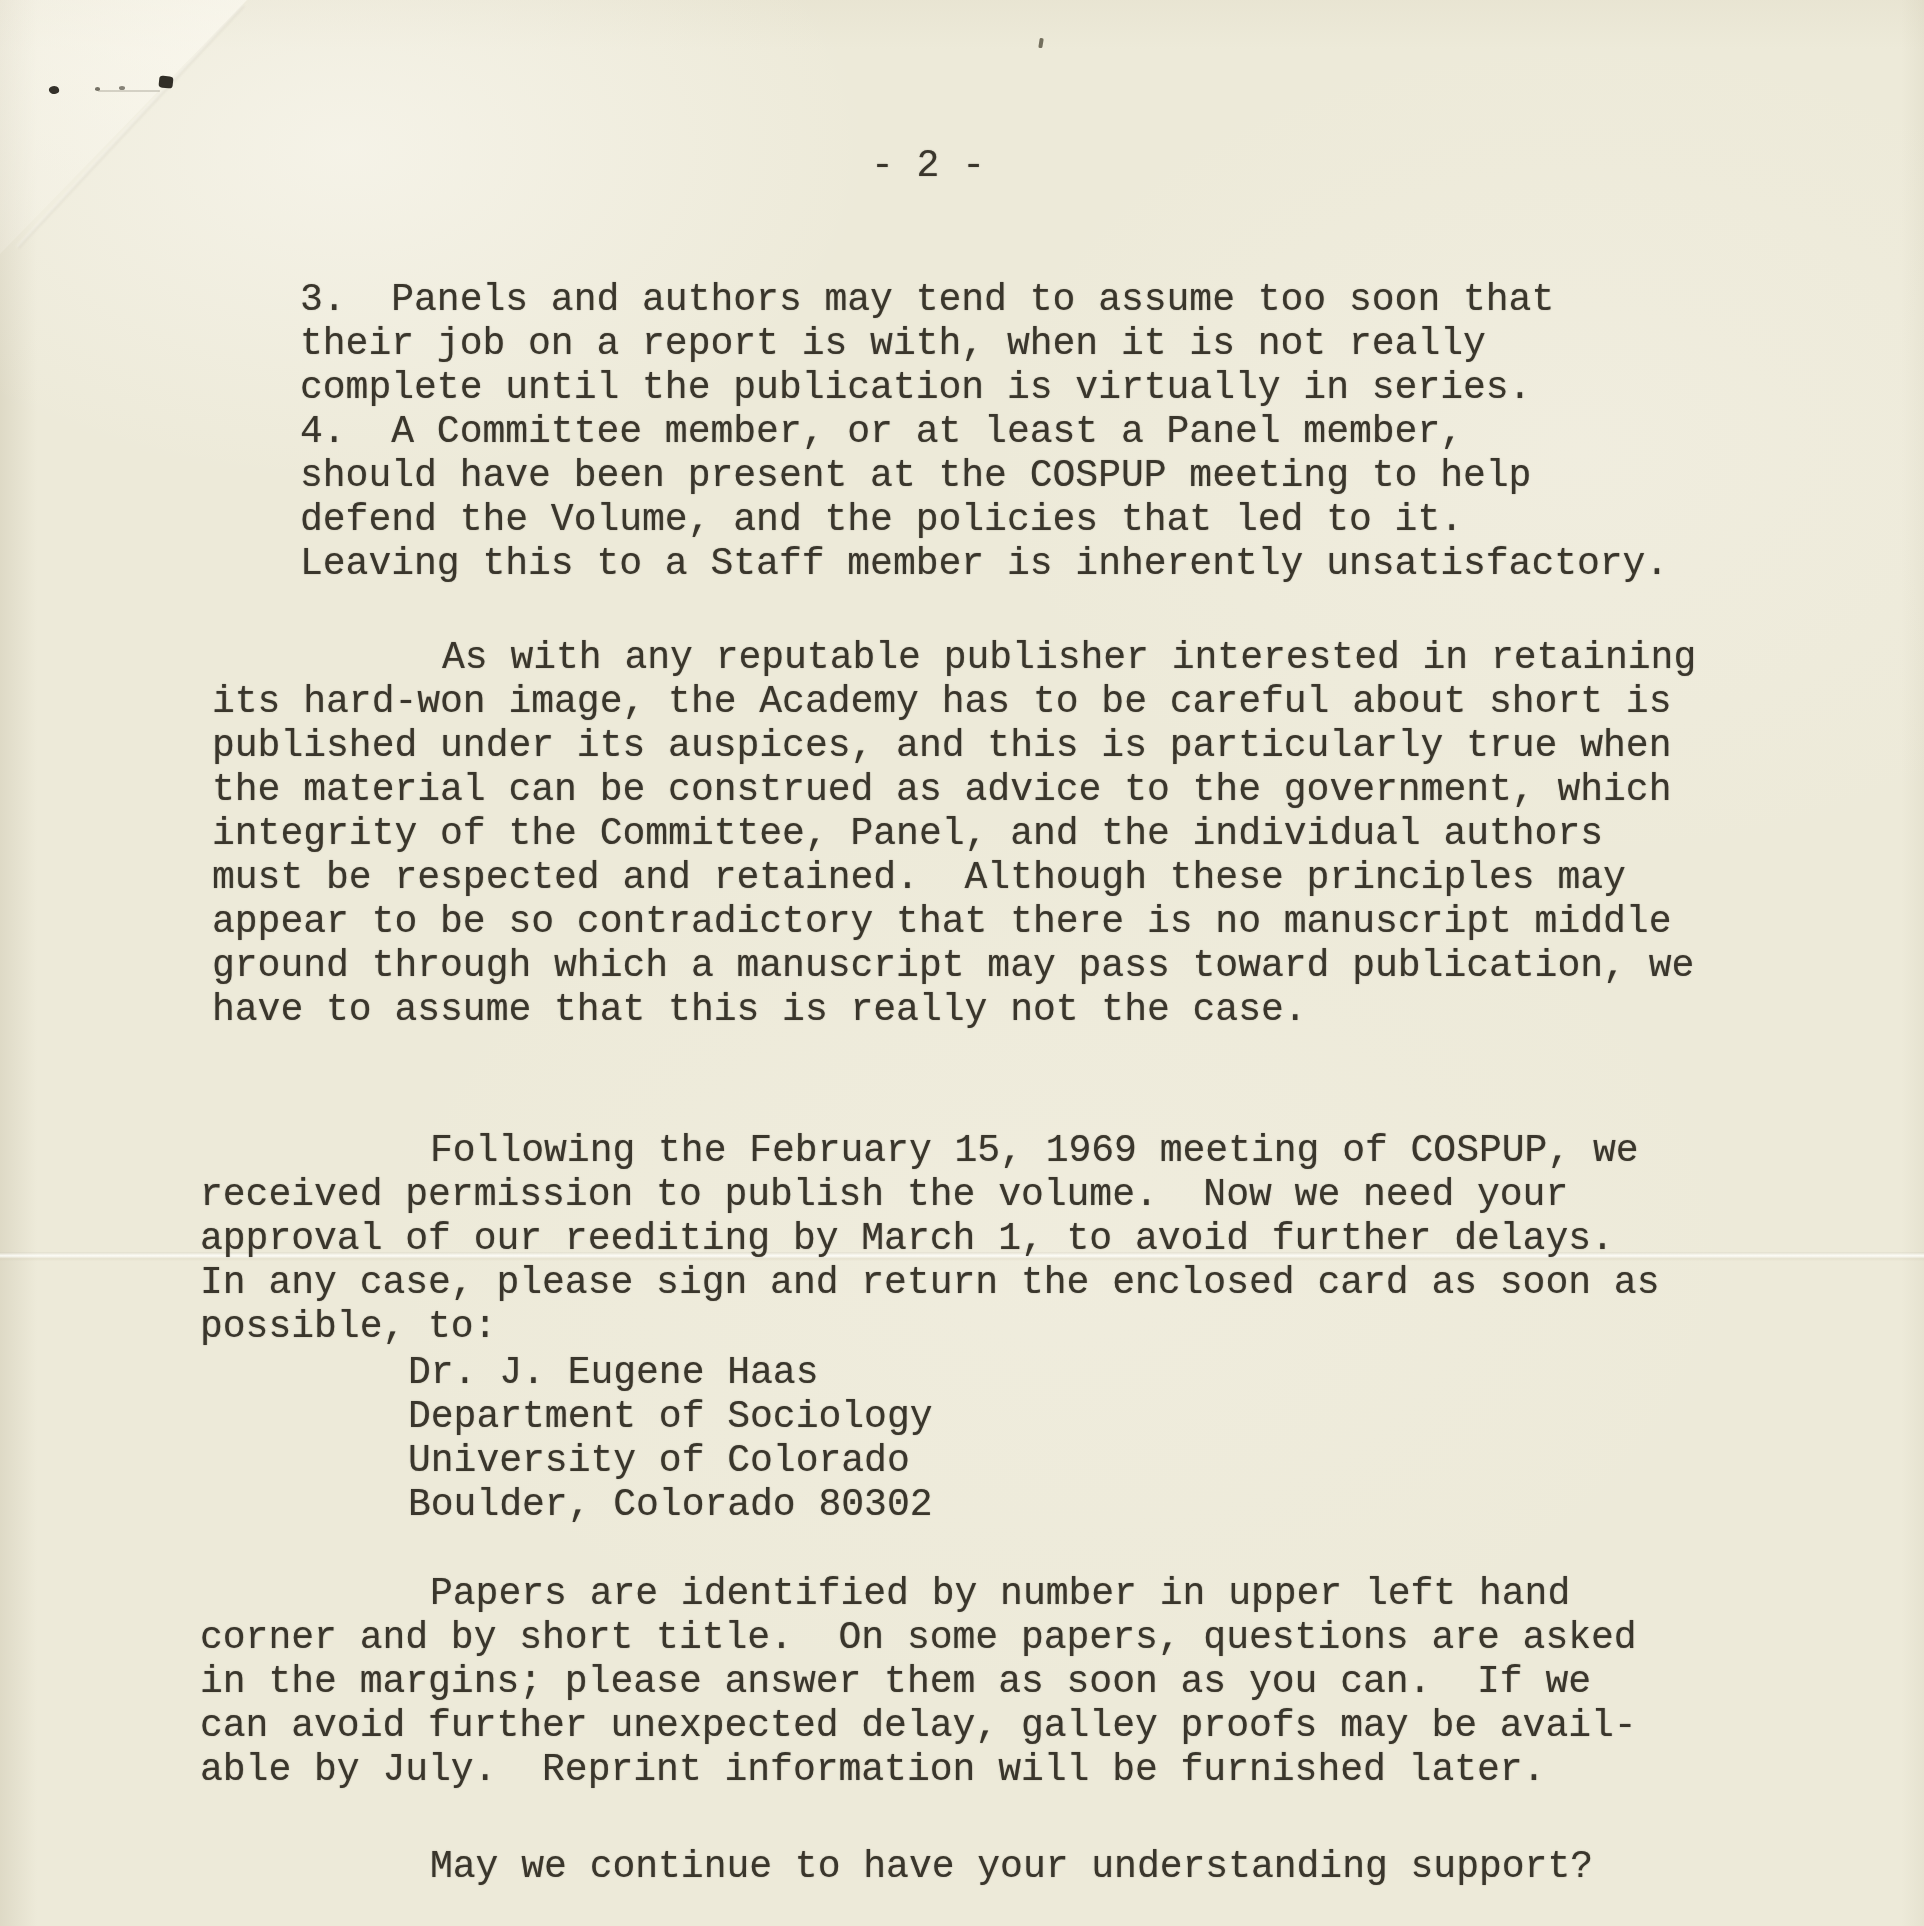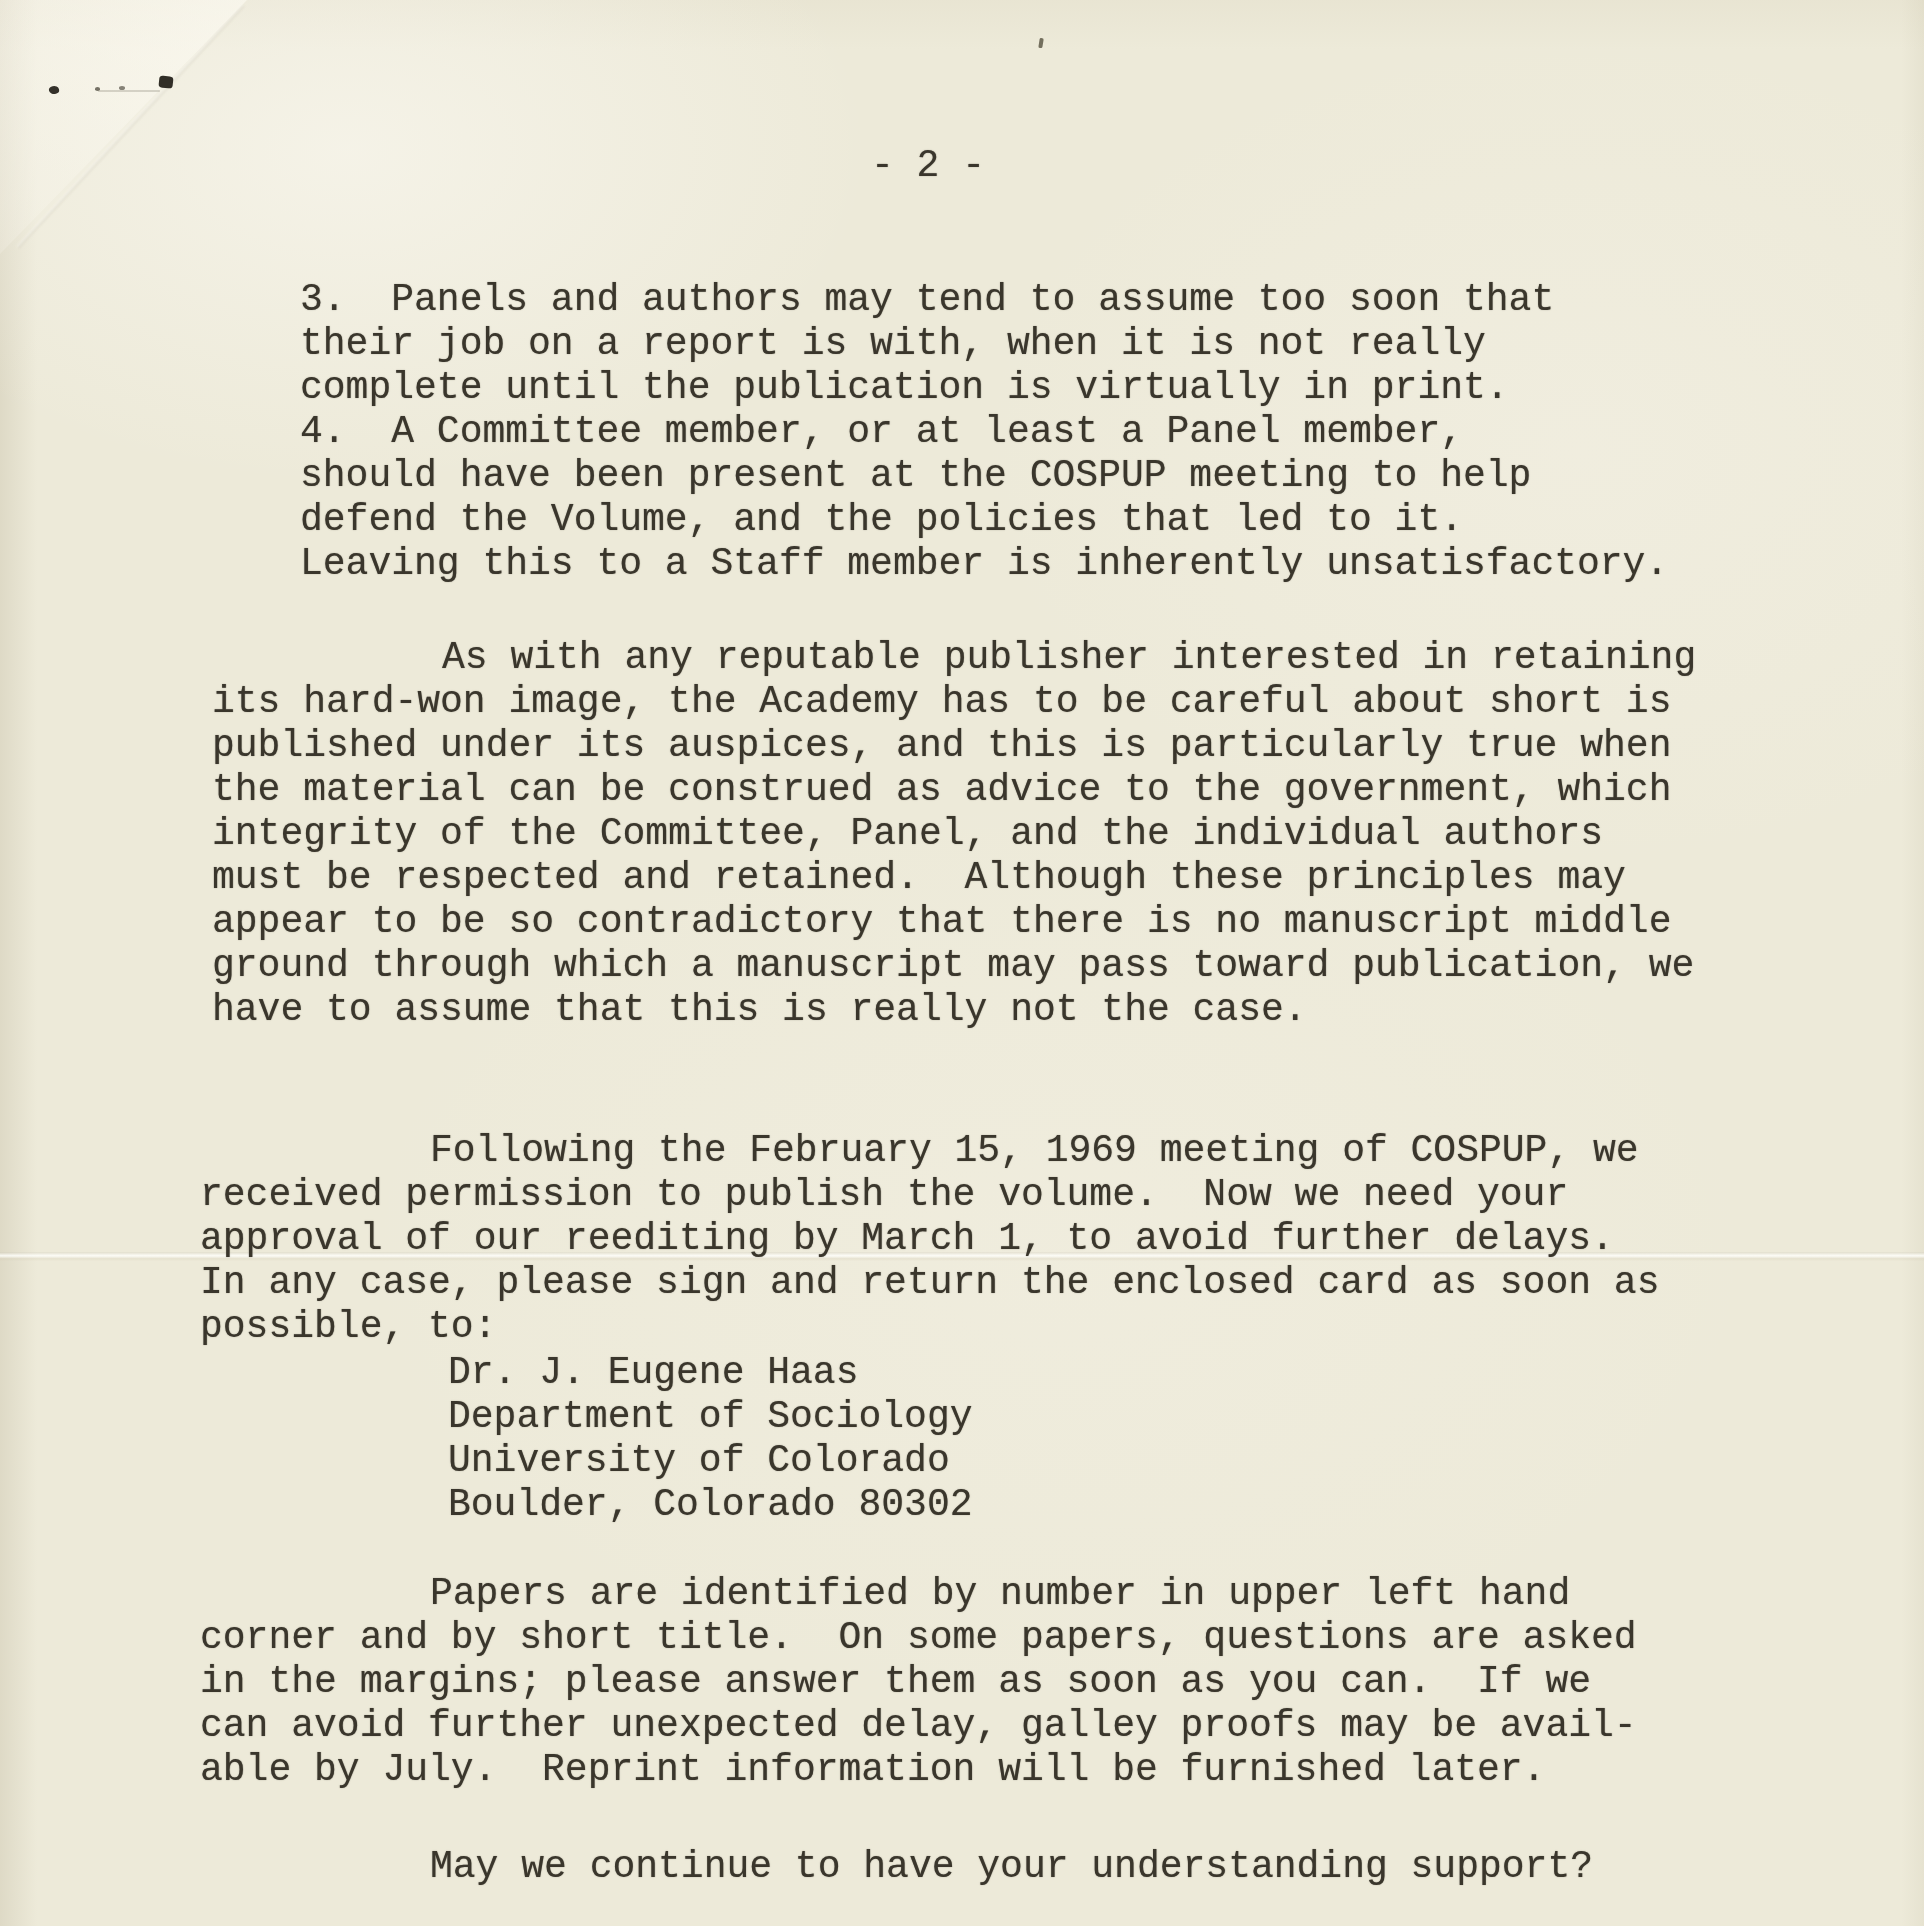--- a/index.html
+++ b/index.html
@@ -27,21 +27,21 @@
     color:#3a362c;
     text-shadow:0 0 1.2px rgba(59,55,45,0.50), 0.4px 0.4px 0 rgba(59,55,45,0.14);
   }
   .block{position:absolute;}
   .fl-indent{padding-left:230px;}
   
   .pagenum{left:871px;top:144px;}
   .list-block{left:300px;top:278px;}
   .para1{left:212px;top:636px;}
   .para2{left:200px;top:1129px;}
-  .address{left:448px;top:1351px;}
+  .address{left:408px;top:1351px;}
   .para3{left:200px;top:1572px;}
   .closing{left:200px;top:1845px;}
 
   
   .fold-triangle{
     position:absolute;left:0;top:0;width:254px;height:262px;
     clip-path:polygon(0 0, 247px 0, 0 254px);
     background:linear-gradient(225deg, rgba(255,253,246,0.55), rgba(246,243,233,0.25));
     pointer-events:none;
   }
@@ -78,21 +78,21 @@
 <div class="mark mark-smudge"></div>
 <div class="mark mark-tick"></div>
 
 <div class="ink">
 
   <div class="block pagenum tl">- 2 -</div>
 
   <div class="block list-block">
     <div class="tl">3.  Panels and authors may tend to assume too soon that</div>
     <div class="tl">their job on a report is with, when it is not really</div>
-    <div class="tl">complete until the publication is virtually in print.</div>
+    <div class="tl">complete until the publication is virtually in series.</div>
     <div class="tl">4.  A Committee member, or at least a Panel member,</div>
     <div class="tl">should have been present at the COSPUP meeting to help</div>
     <div class="tl">defend the Volume, and the policies that led to it.</div>
     <div class="tl">Leaving this to a Staff member is inherently unsatisfactory.</div>
   </div>
 
   <div class="block para1">
     <div class="tl fl-indent">As with any reputable publisher interested in retaining</div>
     <div class="tl">its hard-won image, the Academy has to be careful about short is</div>
     <div class="tl">published under its auspices, and this is particularly true when</div>

